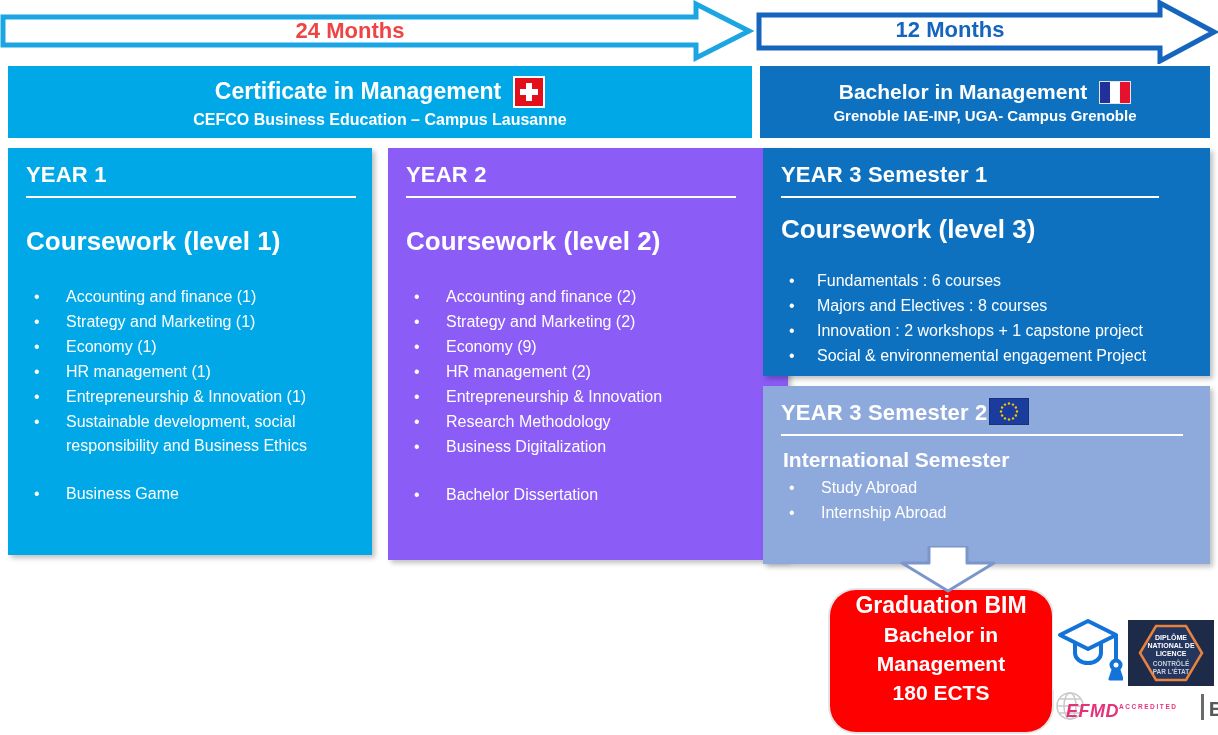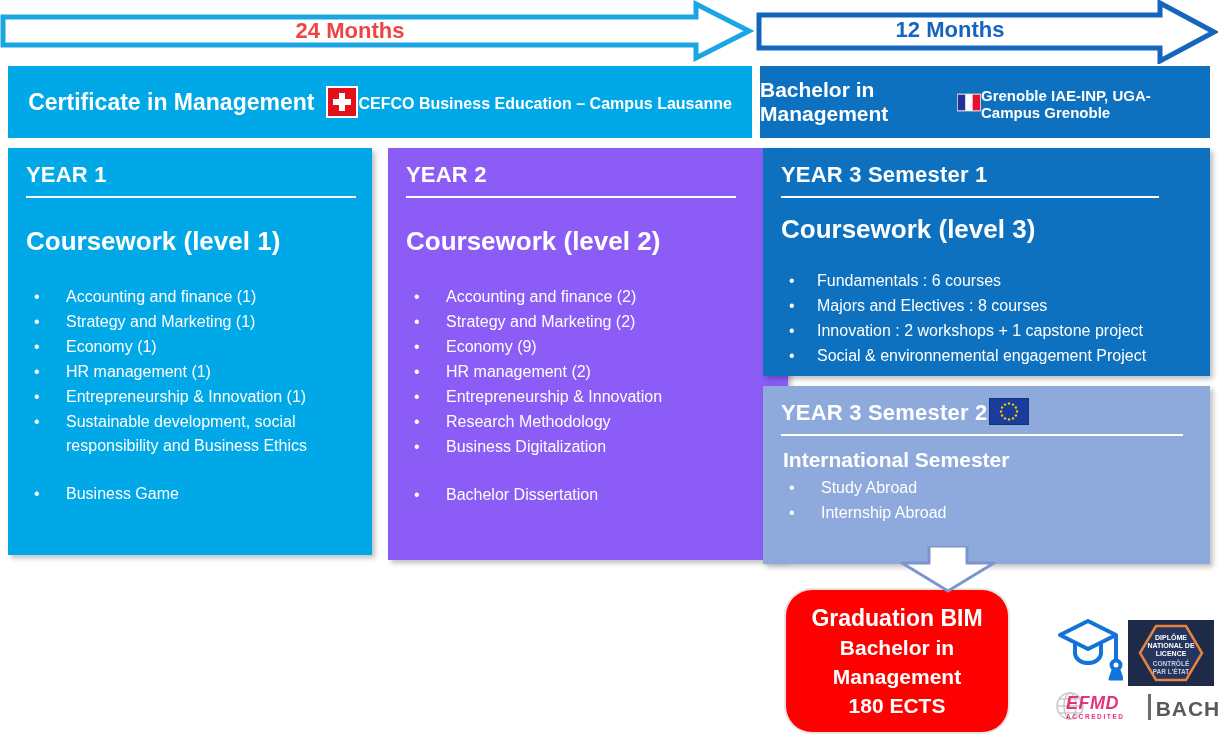--- a/index.html
+++ b/index.html
@@ -9,21 +9,21 @@
 
   svg { display:block; }
   .abs { position:absolute; }
 
   
   .arrow-label { position:absolute; text-align:center; font-weight:bold; font-size:22px; }
   .label-24 { left:0; top:18px; width:700px; color:#ef4444; }
   .label-12 { left:748px; top:17px; width:404px; color:#1565BE; }
 
   
-  .hdr { position:absolute; top:66px; height:72px; color:#fff; display:flex; flex-direction:row; align-items:center; justify-content:center; }
+  .hdr { position:absolute; top:66px; height:72px; color:#fff; display:flex; flex-direction:column; align-items:center; justify-content:center; }
   .hdr-left  { left:8px;   width:744px; background:#00A8E8; }
   .hdr-right { left:760px; width:450px; background:#0D71C0; }
   .hdr-title-row { display:flex; align-items:center; gap:12px; }
   .hdr-left  .hdr-title { font-size:23px; font-weight:bold; }
   .hdr-right .hdr-title { font-size:21px; font-weight:bold; }
   .hdr-left  .hdr-sub { font-size:16px; font-weight:bold; margin-top:3px; }
   .hdr-right .hdr-sub { font-size:15px; font-weight:bold; margin-top:3px; }
 
   
   .panel { position:absolute; color:#fff; padding:10px 28px 10px 14px; box-shadow:3px 3px 5px rgba(0,0,0,0.25); }
@@ -45,36 +45,36 @@
   .p-y3s1 ul.courses { margin-top:24px; }
   .p-y3s2 ul.courses { margin-top:4px; }
   ul.courses li { position:relative; padding-left:44px; line-height:1.5; margin-bottom:1px; }
   ul.courses li::before { content:"\2022"; position:absolute; left:12px; top:0; }
   .p-y3s1 ul.courses li { padding-left:40px; }
   li.gap-before { margin-top:24px; }
 
   .title-row { display:flex; align-items:center; gap:2px; }
 
   
-  .grad-box { position:absolute; left:786px; top:590px; width:222px; height:142px; background:#FE0000;
-              border-radius:26px; color:#fff; text-align:center; padding-top:13px;
+  .grad-box { position:absolute; left:830px; top:590px; width:222px; height:142px; background:#FE0000;
+              border-radius:26px; color:#fff; text-align:center; 
               box-shadow:0 0 0 2px rgba(180,180,180,0.35); }
   .grad-l1 { font-size:23px; font-weight:bold; line-height:30px; }
   .grad-l2 { font-size:21px; font-weight:bold; line-height:29px; width:160px; margin:0 auto; }
   .grad-l3 { font-size:21px; font-weight:bold; line-height:30px; }
 
   
   .cap-tile   { position:absolute; left:1053px; top:612px; width:70px; height:78px; background:#fff; }
   .badge-tile { position:absolute; left:1128px; top:620px; width:86px; height:66px; background:#1D2B49; }
 
   
   .efmd-wrap { position:absolute; left:1050px; top:684px; width:168px; height:51px; }
   .efmd-globe { position:absolute; left:0; top:0; }
   .efmd-row { position:absolute; left:16px; top:10px; display:flex; align-items:flex-end; }
-  .efmd-brand-col { display:flex; flex-direction:column; align-items:flex-start; margin-right:20px; }
+  .efmd-brand-col { display:flex; flex-direction:row; align-items:flex-start; margin-right:20px; }
   .efmd-brand { font-size:18px; font-weight:900; font-style:italic; color:#E5337B; line-height:18px; letter-spacing:0.5px; }
   .efmd-accredited { font-size:6.5px; font-weight:bold; color:#E5337B; letter-spacing:1.6px; margin-top:1px; }
   .efmd-divider { width:3px; height:26px; background:#6A6B6D; margin:0 5px 0 3px; }
   .efmd-program { font-size:21px; font-weight:bold; color:#58595B; letter-spacing:1px; line-height:22px; }
 </style>
 </head>
 <body>
 
 <div class="canvas">
 

